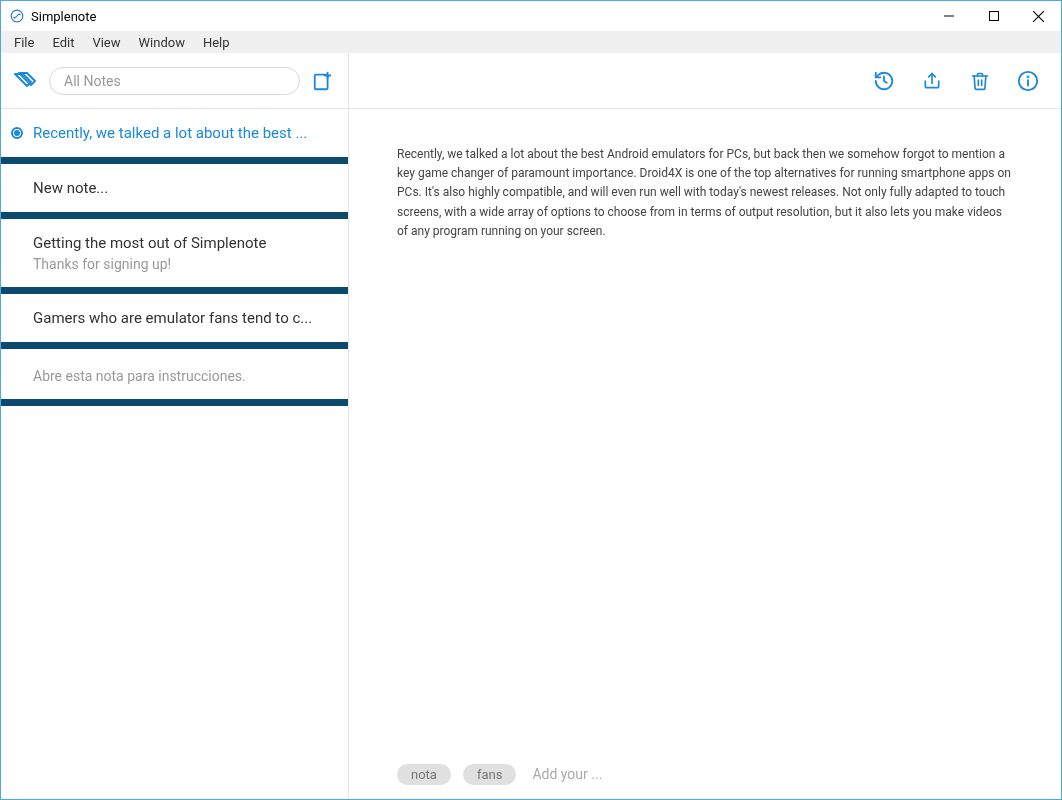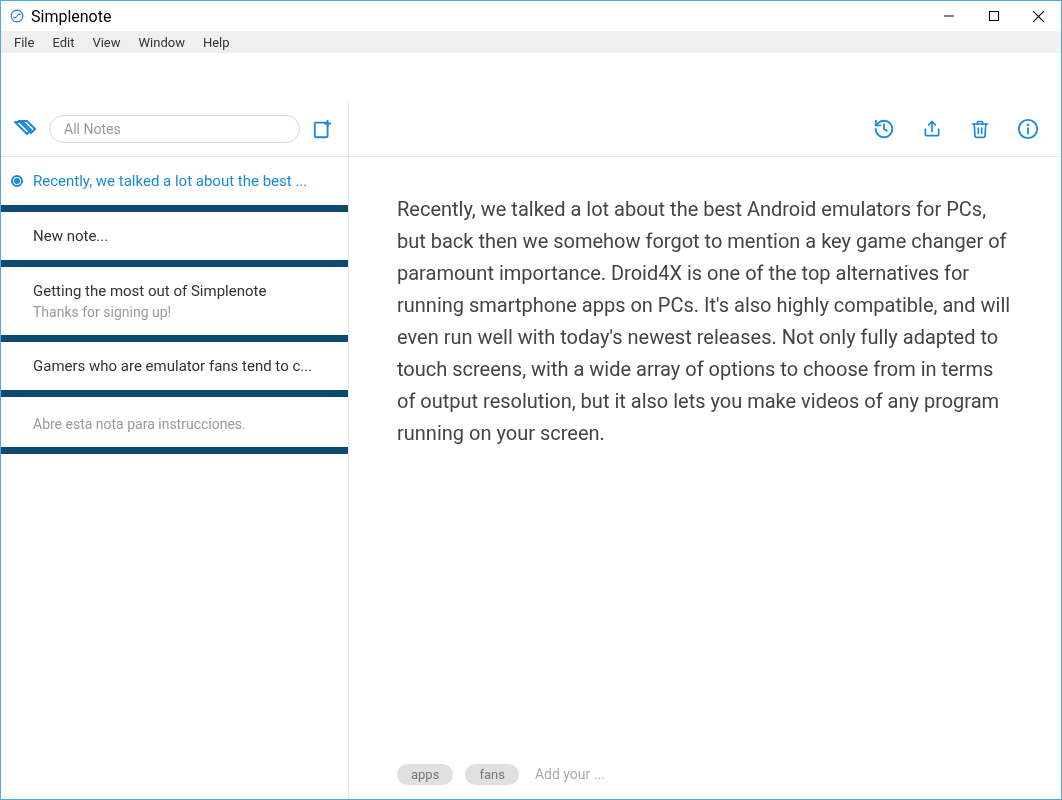--- a/index.html
+++ b/index.html
@@ -21,21 +21,21 @@
   padding: 0 0 0 8px;
   background: #fff;
 }
 .titlebar-icon {
   width: 16px; height: 16px;
   display: inline-flex;
   align-items: center;
   justify-content: center;
 }
 .titlebar-title {
-  font-size: 16px;
+  font-size: 13px;
   margin-left: 6px;
   color: #000;
 }
 .titlebar-spacer { flex: 1; }
 .titlebar-btn {
   width: 45px; height: 30px;
   display: flex;
   align-items: center;
   justify-content: center;
   color: #333;
@@ -49,21 +49,20 @@
 }
 .menubar-item {
   padding: 4px 9px;
   font-size: 13px;
   color: #333;
 }
 .app-body {
   flex: 1;
   display: flex;
   overflow: hidden;
-  margin-top: 48px;
 }
 .sidebar {
   width: 348px;
   border-right: 1px solid #e6e6e6;
   display: flex;
   flex-direction: column;
 }
 .sidebar-toolbar {
   height: 56px;
   display: flex;
@@ -147,21 +146,21 @@
   padding: 0 20px;
   gap: 22px;
   border-bottom: 1px solid #e6e6e6;
 }
 .editor {
   flex: 1;
   padding: 36px 48px 20px 48px;
   overflow-y: auto;
 }
 .editor-text {
-  font-size: 20px;
+  font-size: 12px;
   line-height: 1.6;
   color: #444;
 }
 .tag-bar {
   height: 50px;
   display: flex;
   align-items: center;
   padding: 0 48px;
   gap: 12px;
 }
@@ -286,18 +285,18 @@
           <circle cx="12" cy="12" r="10"></circle>
           <line x1="12" y1="11" x2="12" y2="17"></line>
           <circle cx="12" cy="7.5" r="0.5" fill="#1a89db"></circle>
         </svg>
       </div>
     </div>
     <div class="editor">
       <div class="editor-text">Recently, we talked a lot about the best Android emulators for PCs, but back then we somehow forgot to mention a key game changer of paramount importance. Droid4X is one of the top alternatives for running smartphone apps on PCs. It's also highly compatible, and will even run well with today's newest releases. Not only fully adapted to touch screens, with a wide array of options to choose from in terms of output resolution, but it also lets you make videos of any program running on your screen.</div>
     </div>
     <div class="tag-bar">
-      <span class="tag-chip">apps</span>
+      <span class="tag-chip">nota</span>
       <span class="tag-chip">fans</span>
       <span class="tag-add">Add your ...</span>
     </div>
   </div>
 </div>
 
 </body></html>

